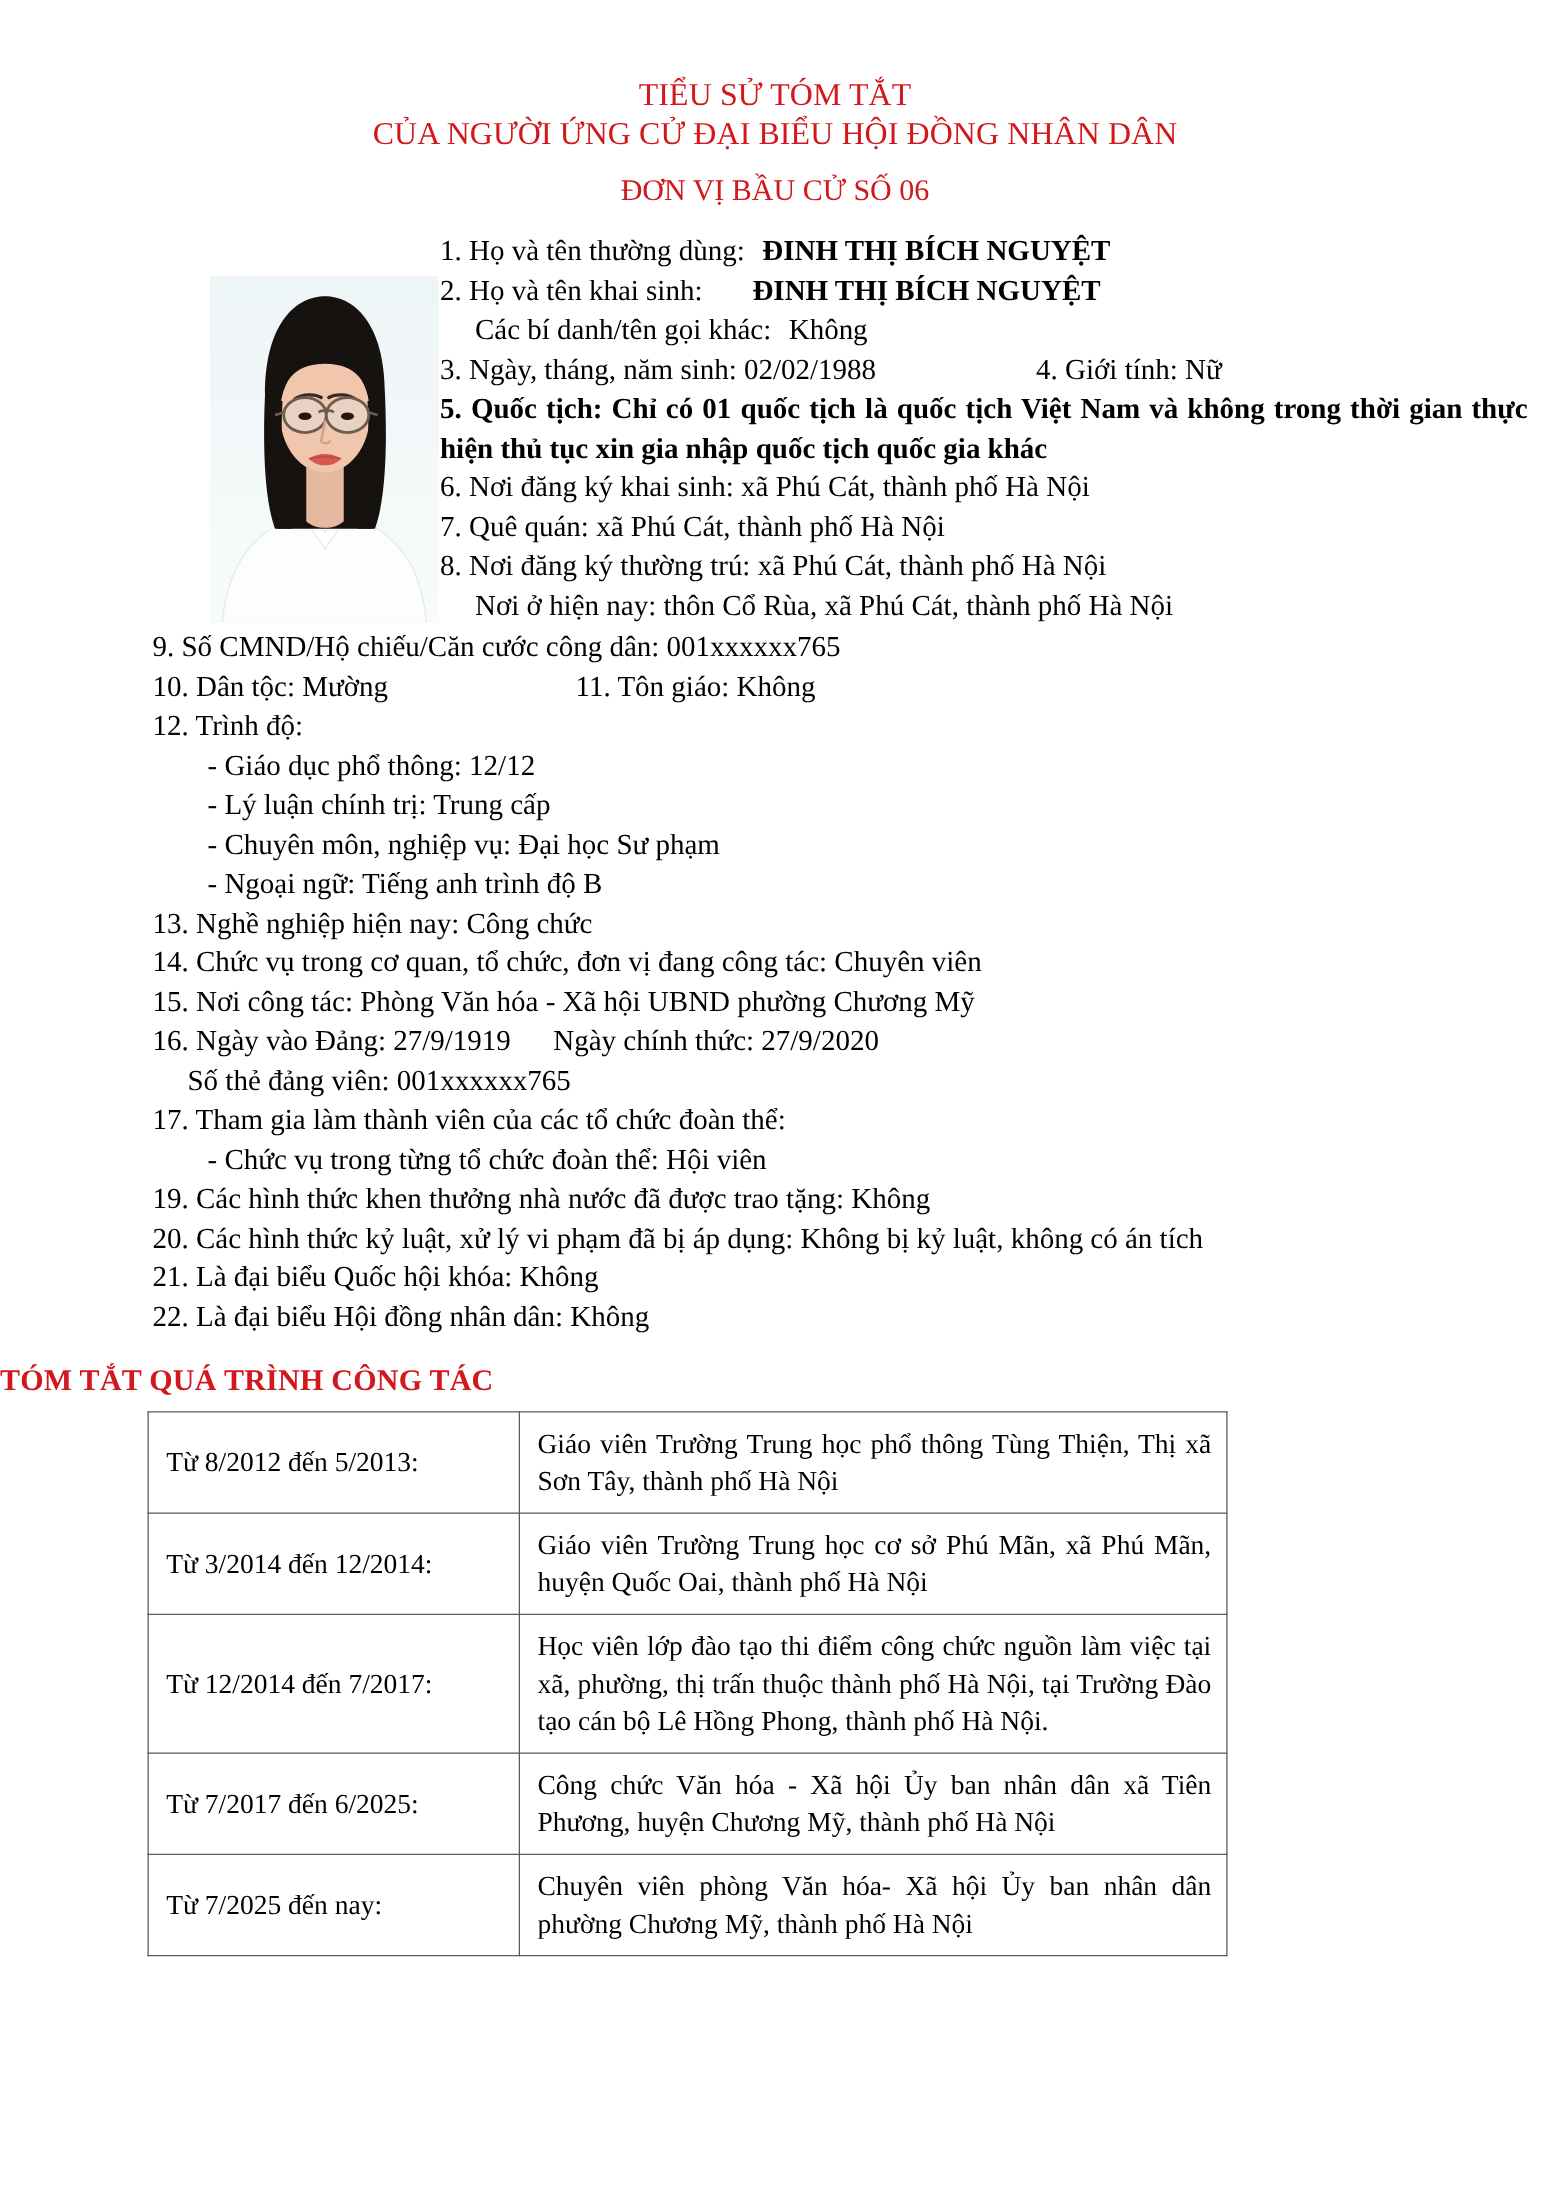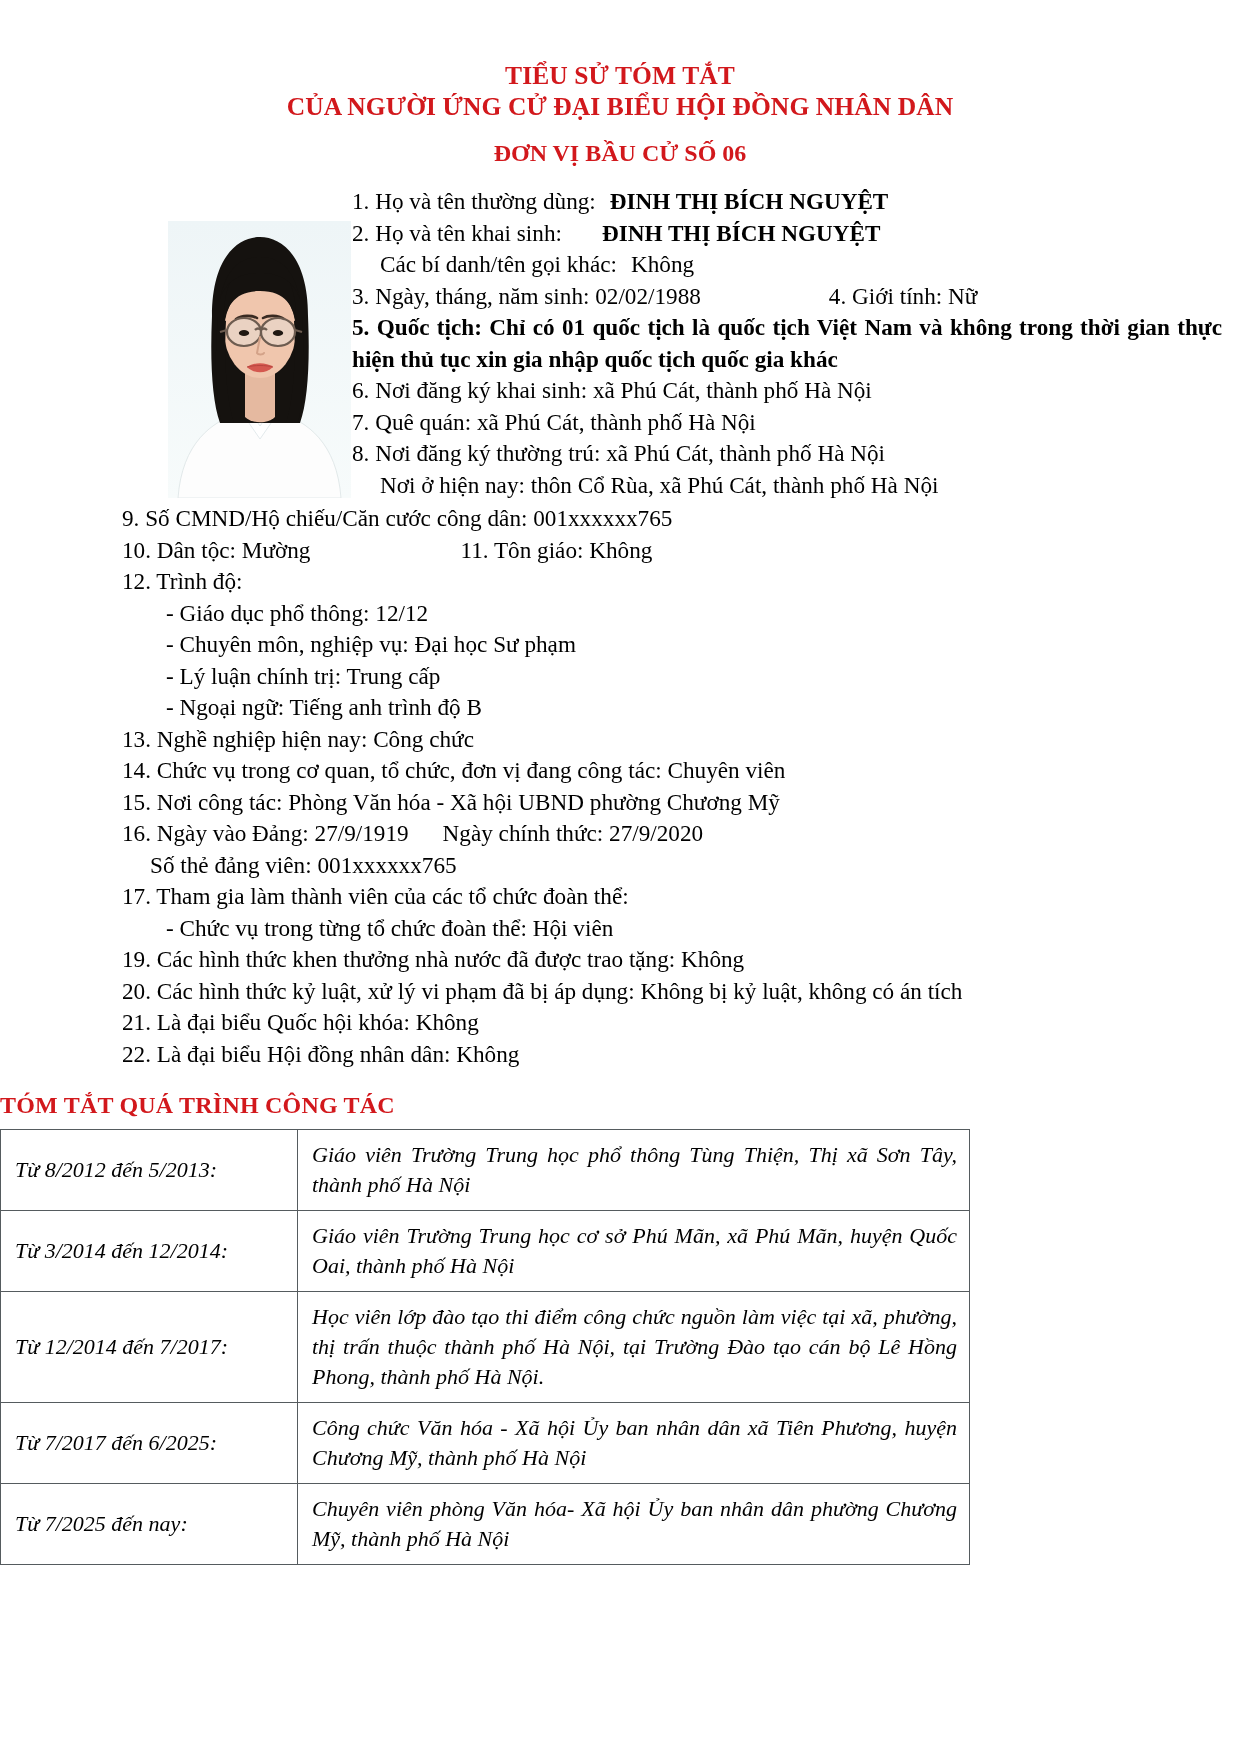--- a/index.html
+++ b/index.html
@@ -18,21 +18,21 @@
     width:1240px;
     height:1755px;
     box-sizing:border-box;
     padding:0;
   }
 
   
   .header{
     text-align:center;
     color:#d2181c;
-    font-weight:bold;
+    font-weight:normal;
     padding-top:60px;
   }
   .header .ln{
     font-size:25.5px;
     line-height:31px;
     letter-spacing:0.1px;
     white-space:nowrap;
   }
   .header .unit{
     font-size:24px;
@@ -98,23 +98,23 @@
     font-weight:bold;
     font-size:24px;
     margin-top:22px;
     margin-bottom:10px;
     letter-spacing:0.2px;
   }
 
   
   table.work{
     border-collapse:collapse;
-    width:970px;
+    width:864px;
+    margin-left:118px;
     table-layout:fixed;
-    font-style:italic;
   }
   table.work td{
     border:1px solid #555b5e;
     vertical-align:middle;
     font-size:22px;
     line-height:30px;
     padding:10px 12px 10px 14px;
   }
   td.period{
     width:270px;
@@ -207,22 +207,22 @@
       <div class="line sub2">Nơi ở hiện nay: thôn Cổ Rùa, xã Phú Cát, thành phố Hà Nội</div>
     </div>
 
     <div class="full-block">
       <div class="line">9. Số CMND/Hộ chiếu/Căn cước công dân: 001xxxxxx765</div>
       <div class="line">
         <span>10. Dân tộc: Mường</span><span class="sp-relig"></span><span>11. Tôn giáo:  Không</span>
       </div>
       <div class="line">12. Trình độ:</div>
       <div class="line sub">- Giáo dục phổ thông: 12/12</div>
+      <div class="line sub">- Lý luận chính trị: Trung cấp</div>
       <div class="line sub">- Chuyên môn, nghiệp vụ: Đại học Sư phạm</div>
-      <div class="line sub">- Lý luận chính trị: Trung cấp</div>
       <div class="line sub">- Ngoại ngữ: Tiếng anh trình độ B</div>
       <div class="line">13. Nghề nghiệp hiện nay: Công chức</div>
       <div class="line">14. Chức vụ trong cơ quan, tổ chức, đơn vị đang công tác: Chuyên viên</div>
       <div class="line">15. Nơi công tác: Phòng Văn hóa - Xã hội UBND phường Chương Mỹ</div>
       <div class="line">
         <span>16. Ngày vào Đảng:  27/9/1919</span><span class="sp-party"></span><span>Ngày chính thức:  27/9/2020</span>
       </div>
       <div class="line sub2">Số thẻ đảng viên: 001xxxxxx765</div>
       <div class="line">17. Tham gia làm thành viên của các tổ chức đoàn thể:</div>
       <div class="line sub">- Chức vụ trong từng tổ chức đoàn thể: Hội viên</div>

